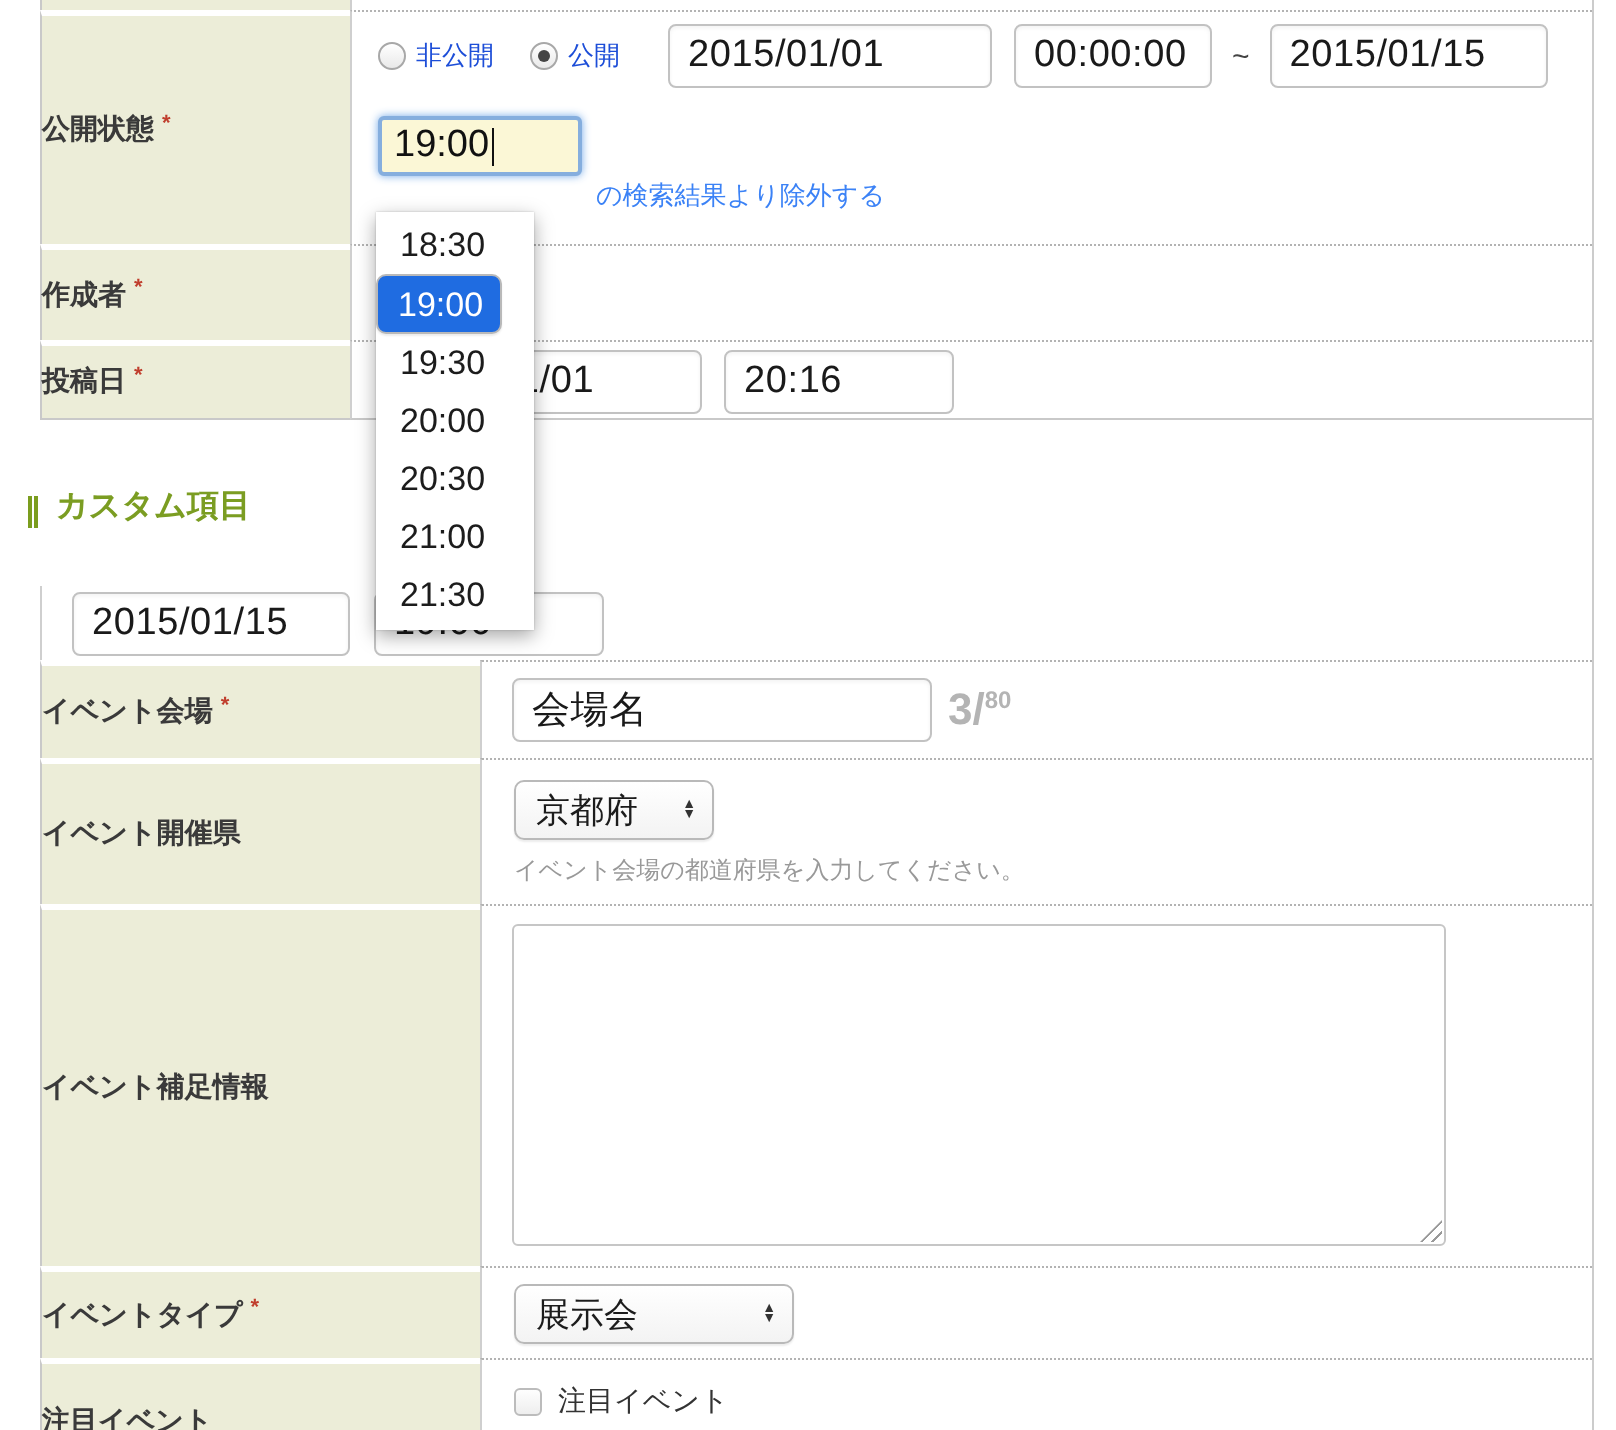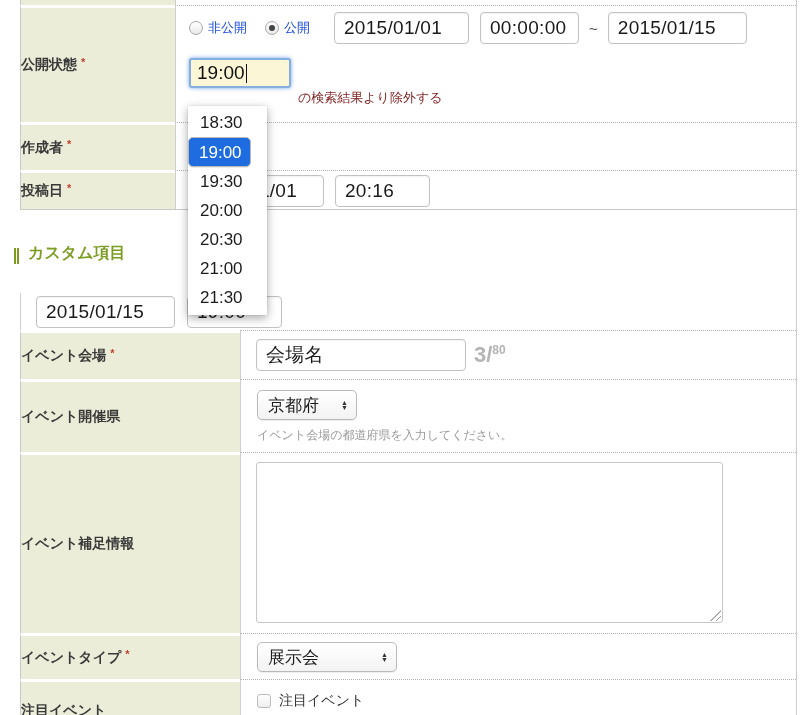--- a/index.html
+++ b/index.html
@@ -22,36 +22,36 @@
   .cnt { flex:1; position:relative; border-left:1px solid #cfcfcf; }
   .row + .row .cnt { border-top:1px dotted #b3b3b3; }
   .t1 .row.last .lbl, .t1 .row.last .cnt { border-bottom:1px solid #c9c9c9; }
 
   .req { color:#c03e2d; font-size:11px; font-weight:bold; margin:-7px 0 0 4px; }
 
   .line { display:flex; align-items:center; }
   .input { height:32px; border:1px solid #c2c2c2; border-radius:4px; background:#fff;
            display:flex; align-items:center; padding:0 9px; font-size:19px; color:#1a1a1a;
            letter-spacing:0.3px; box-shadow:inset 0 1px 2px rgba(0,0,0,0.05); flex-shrink:0; }
-  .w135{width:135px} .w99{width:99px} .w139{width:139px} .w97{width:95px} .w210{width:210px}
+  .w135{width:162px} .w99{width:99px} .w139{width:139px} .w97{width:115px} .w210{width:210px}
 
   .radio { width:14px; height:14px; border:1px solid #a8a8a8; border-radius:50%;
            background:linear-gradient(#fff,#e9e9e9); flex-shrink:0; position:relative; }
   .radio.checked::after { content:""; position:absolute; left:3px; top:3px; width:6px; height:6px;
            border-radius:50%; background:#444; }
   .radio-label { font-size:13px; color:#1d4ed8; margin-left:5px; }
   .tilde { font-size:15px; color:#444; margin:0 10px; }
 
   .focus-input { position:absolute; left:13px; top:52px; width:102px; height:30px;
            border:2px solid #85aede; border-radius:3px; background:#fbf7d6;
            box-shadow:0 0 4px rgba(100,160,230,0.9);
            display:flex; align-items:center; padding:0 6px; font-size:19px; color:#111; }
   .caret { width:1px; height:19px; background:#111; margin-left:1px; }
 
-  .exclude-note { position:absolute; left:122px; top:83px; font-size:13px; color:#7f1d1d; }
+  .exclude-note { position:absolute; left:122px; top:83px; font-size:13px; color:#3b82f6; }
 
   .dropdown { position:absolute; left:188px; top:87px; width:79px; background:#fff;
            padding:2px 8px 3px 0; z-index:60;
            box-shadow:0 3px 9px rgba(0,0,0,0.35), 0 0 1px rgba(0,0,0,0.2);margin-top:19px; }
   .dd-opt { height:29px; line-height:29px; padding-left:12px; font-size:17px; color:#1c1c1c; }
   .dd-opt.sel { background:#1f6ce1; color:#fff; }
 
   .sect { position:absolute; left:14px; top:243px; display:flex; align-items:flex-end; }
   .sect-bars { width:5px; height:16px; border-left:2px solid #7b9d1e; border-right:2px solid #7b9d1e;
            margin-right:9px; }

